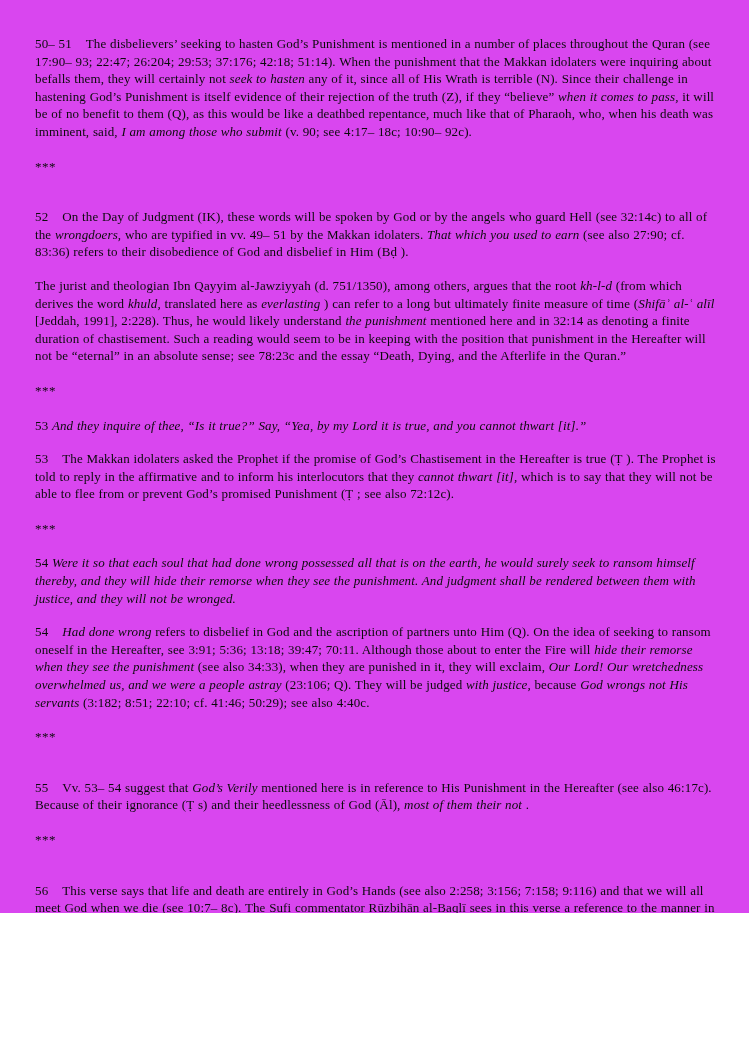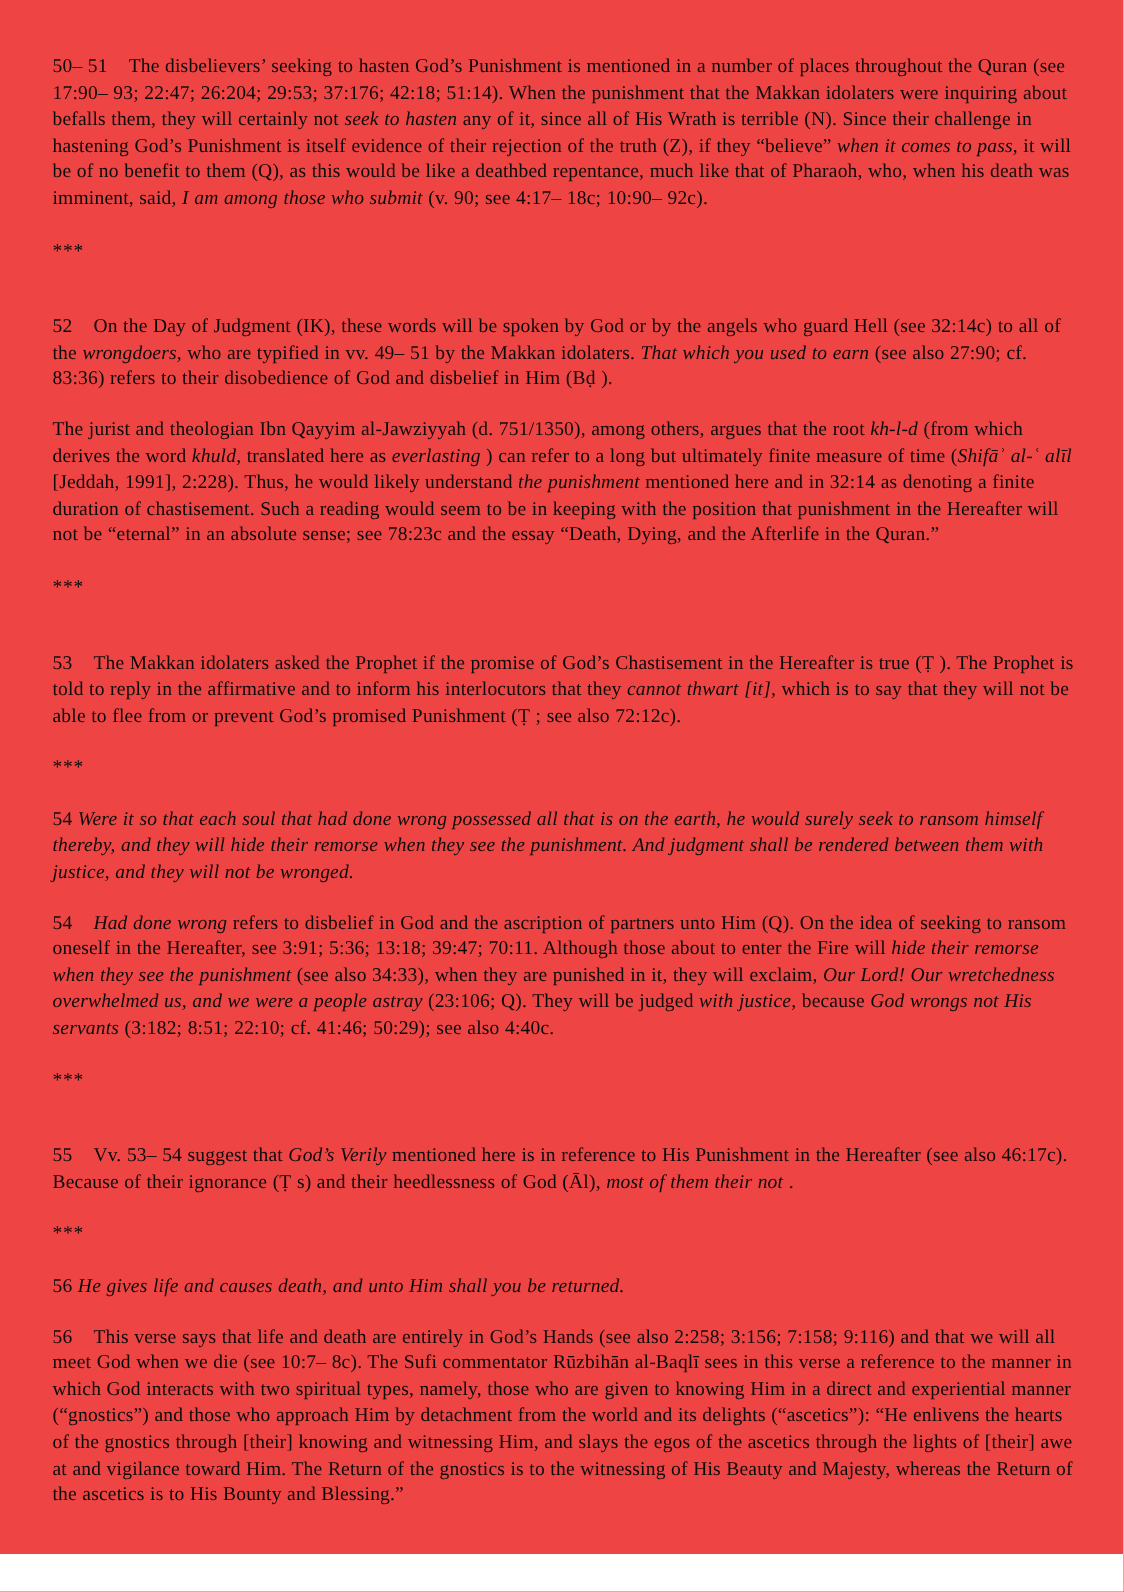--- a/index.html
+++ b/index.html
@@ -8,22 +8,22 @@
     padding: 0;
     background: #ffffff;
   }
   body {
     font-family: "Liberation Serif", "DejaVu Serif", serif;
     color: #000000;
   }
   .page {
     position: relative;
     width: 749px;
-    height: 1036px;
-    background: #ef4444;
+    height: 913px;
+    background: #d946ef;
     box-sizing: border-box;
     overflow: hidden;
   }
   .content {
     position: absolute;
     left: 35px;
     top: 35px;
     width: 681px;
   }
   .para {
@@ -67,33 +67,33 @@
       <div class="gap-md"></div>
       <div class="stars">***</div>
       <div class="gap-md"></div>
       <div class="gap-sm"></div>
       <p class="para commentary"><span class="vnum">52</span><span class="vnum-sp"></span>On the Day of Judgment (IK), these words will be spoken by God or by the angels who guard Hell (see 32:14c) to all of the <i>wrongdoers,</i> who are typified in vv. 49– 51 by the Makkan idolaters. <i>That which you used to earn</i> (see also 27:90; cf. 83:36) refers to their disobedience of God and disbelief in Him (Bḍ ).</p>
       <div class="gap-sm"></div>
       <p class="para commentary">The jurist and theologian Ibn Qayyim al-Jawziyyah (d. 751/1350), among others, argues that the root <i>kh-l-d</i> (from which derives the word <i>khuld,</i> translated here as <i>everlasting</i> ) can refer to a long but ultimately finite measure of time (<i>Shifāʾ al-ʿ alīl</i> [Jeddah, 1991], 2:228). Thus, he would likely understand <i>the punishment</i> mentioned here and in 32:14 as denoting a finite duration of chastisement. Such a reading would seem to be in keeping with the position that punishment in the Hereafter will not be “eternal” in an absolute sense; see 78:23c and the essay “Death, Dying, and the Afterlife in the Quran.”</p>
       <div class="gap-md"></div>
       <div class="stars">***</div>
       <div class="gap-md"></div>
+      <p class="para verse"><span class="vnum">53</span> <i>And they inquire of thee, “Is it true?” Say, “Yea, by my Lord it is true, and you cannot thwart [it].”</i></p>
       <div class="gap-sm"></div>
       <p class="para commentary"><span class="vnum">53</span><span class="vnum-sp"></span>The Makkan idolaters asked the Prophet if the promise of God’s Chastisement in the Hereafter is true (Ṭ ). The Prophet is told to reply in the affirmative and to inform his interlocutors that they <i>cannot thwart [it],</i> which is to say that they will not be able to flee from or prevent God’s promised Punishment (Ṭ ; see also 72:12c).</p>
       <div class="gap-md"></div>
       <div class="stars">***</div>
       <div class="gap-md"></div>
       <p class="para verse"><span class="vnum">54</span> <i>Were it so that each soul that had done wrong possessed all that is on the earth, he would surely seek to ransom himself thereby, and they will hide their remorse when they see the punishment. And judgment shall be rendered between them with justice, and they will not be wronged.</i></p>
       <div class="gap-sm"></div>
       <p class="para commentary"><span class="vnum">54</span><span class="vnum-sp"></span><i>Had done wrong</i> refers to disbelief in God and the ascription of partners unto Him (Q). On the idea of seeking to ransom oneself in the Hereafter, see 3:91; 5:36; 13:18; 39:47; 70:11. Although those about to enter the Fire will <i>hide their remorse when they see the punishment</i> (see also 34:33), when they are punished in it, they will exclaim, <i>Our Lord! Our wretchedness overwhelmed us, and we were a people astray</i> (23:106; Q). They will be judged <i>with justice,</i> because <i>God wrongs not His servants</i> (3:182; 8:51; 22:10; cf. 41:46; 50:29); see also 4:40c.</p>
       <div class="gap-md"></div>
       <div class="stars">***</div>
       <div class="gap-md"></div>
       <div class="gap-sm"></div>
       <p class="para commentary"><span class="vnum">55</span><span class="vnum-sp"></span>Vv. 53– 54 suggest that <i>God’s Verily</i> mentioned here is in reference to His Punishment in the Hereafter (see also 46:17c). Because of their ignorance (Ṭ s) and their heedlessness of God (Āl), <i>most of them their not</i> .</p>
       <div class="gap-md"></div>
       <div class="stars">***</div>
       <div class="gap-md"></div>
-      <p class="para verse"><span class="vnum">56</span> <i>He gives life and causes death, and unto Him shall you be returned.</i></p>
       <div class="gap-sm"></div>
       <p class="para commentary"><span class="vnum">56</span><span class="vnum-sp"></span>This verse says that life and death are entirely in God’s Hands (see also 2:258; 3:156; 7:158; 9:116) and that we will all meet God when we die (see 10:7– 8c). The Sufi commentator Rūzbihān al-Baqlī sees in this verse a reference to the manner in which God interacts with two spiritual types, namely, those who are given to knowing Him in a direct and experiential manner (“gnostics”) and those who approach Him by detachment from the world and its delights (“ascetics”): “He enlivens the hearts of the gnostics through [their] knowing and witnessing Him, and slays the egos of the ascetics through the lights of [their] awe at and vigilance toward Him. The Return of the gnostics is to the witnessing of His Beauty and Majesty, whereas the Return of the ascetics is to His Bounty and Blessing.”</p>
     </div>
 </div>
 
 </body></html>

